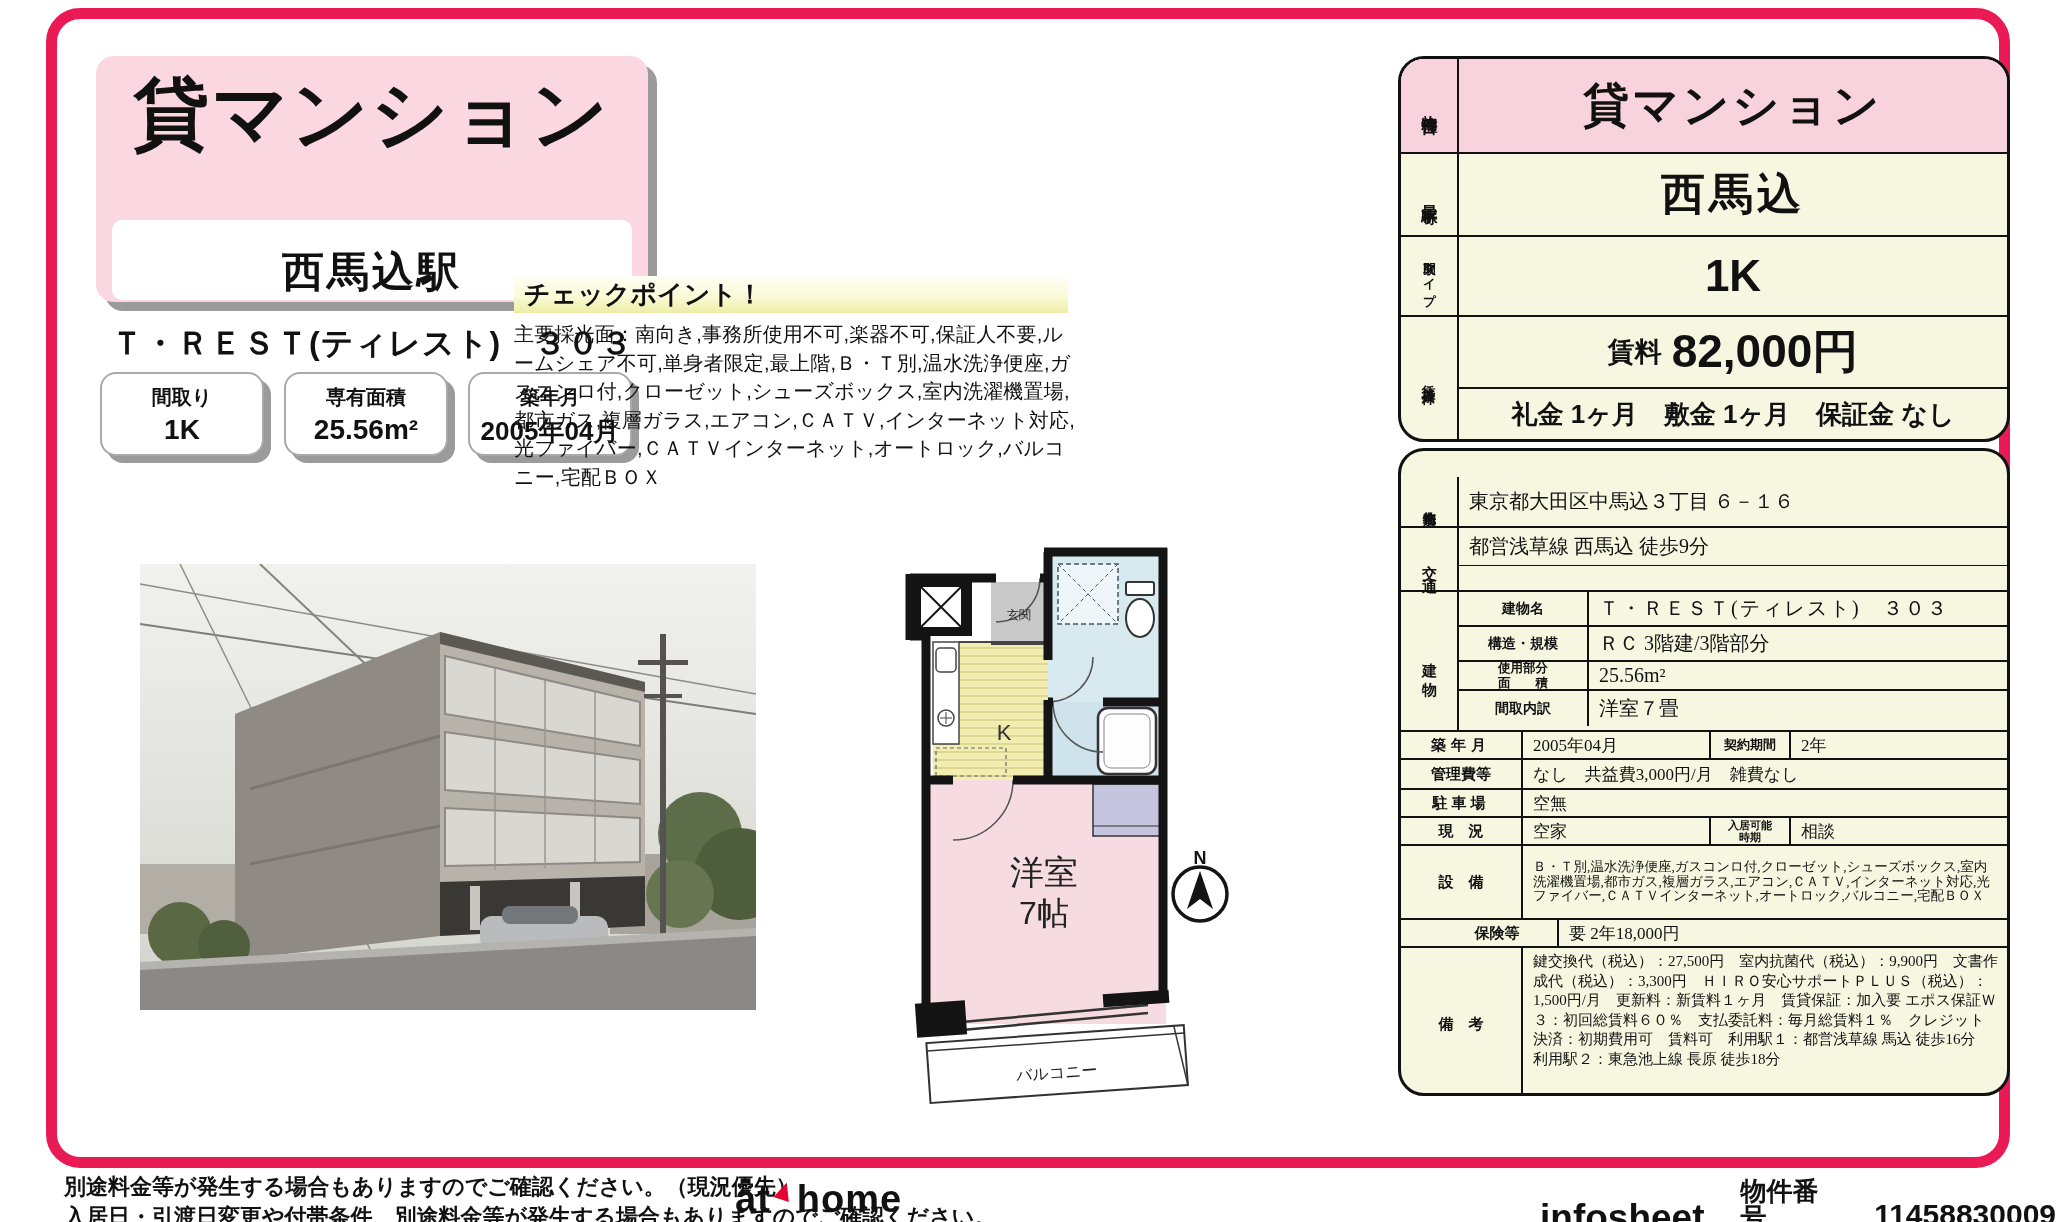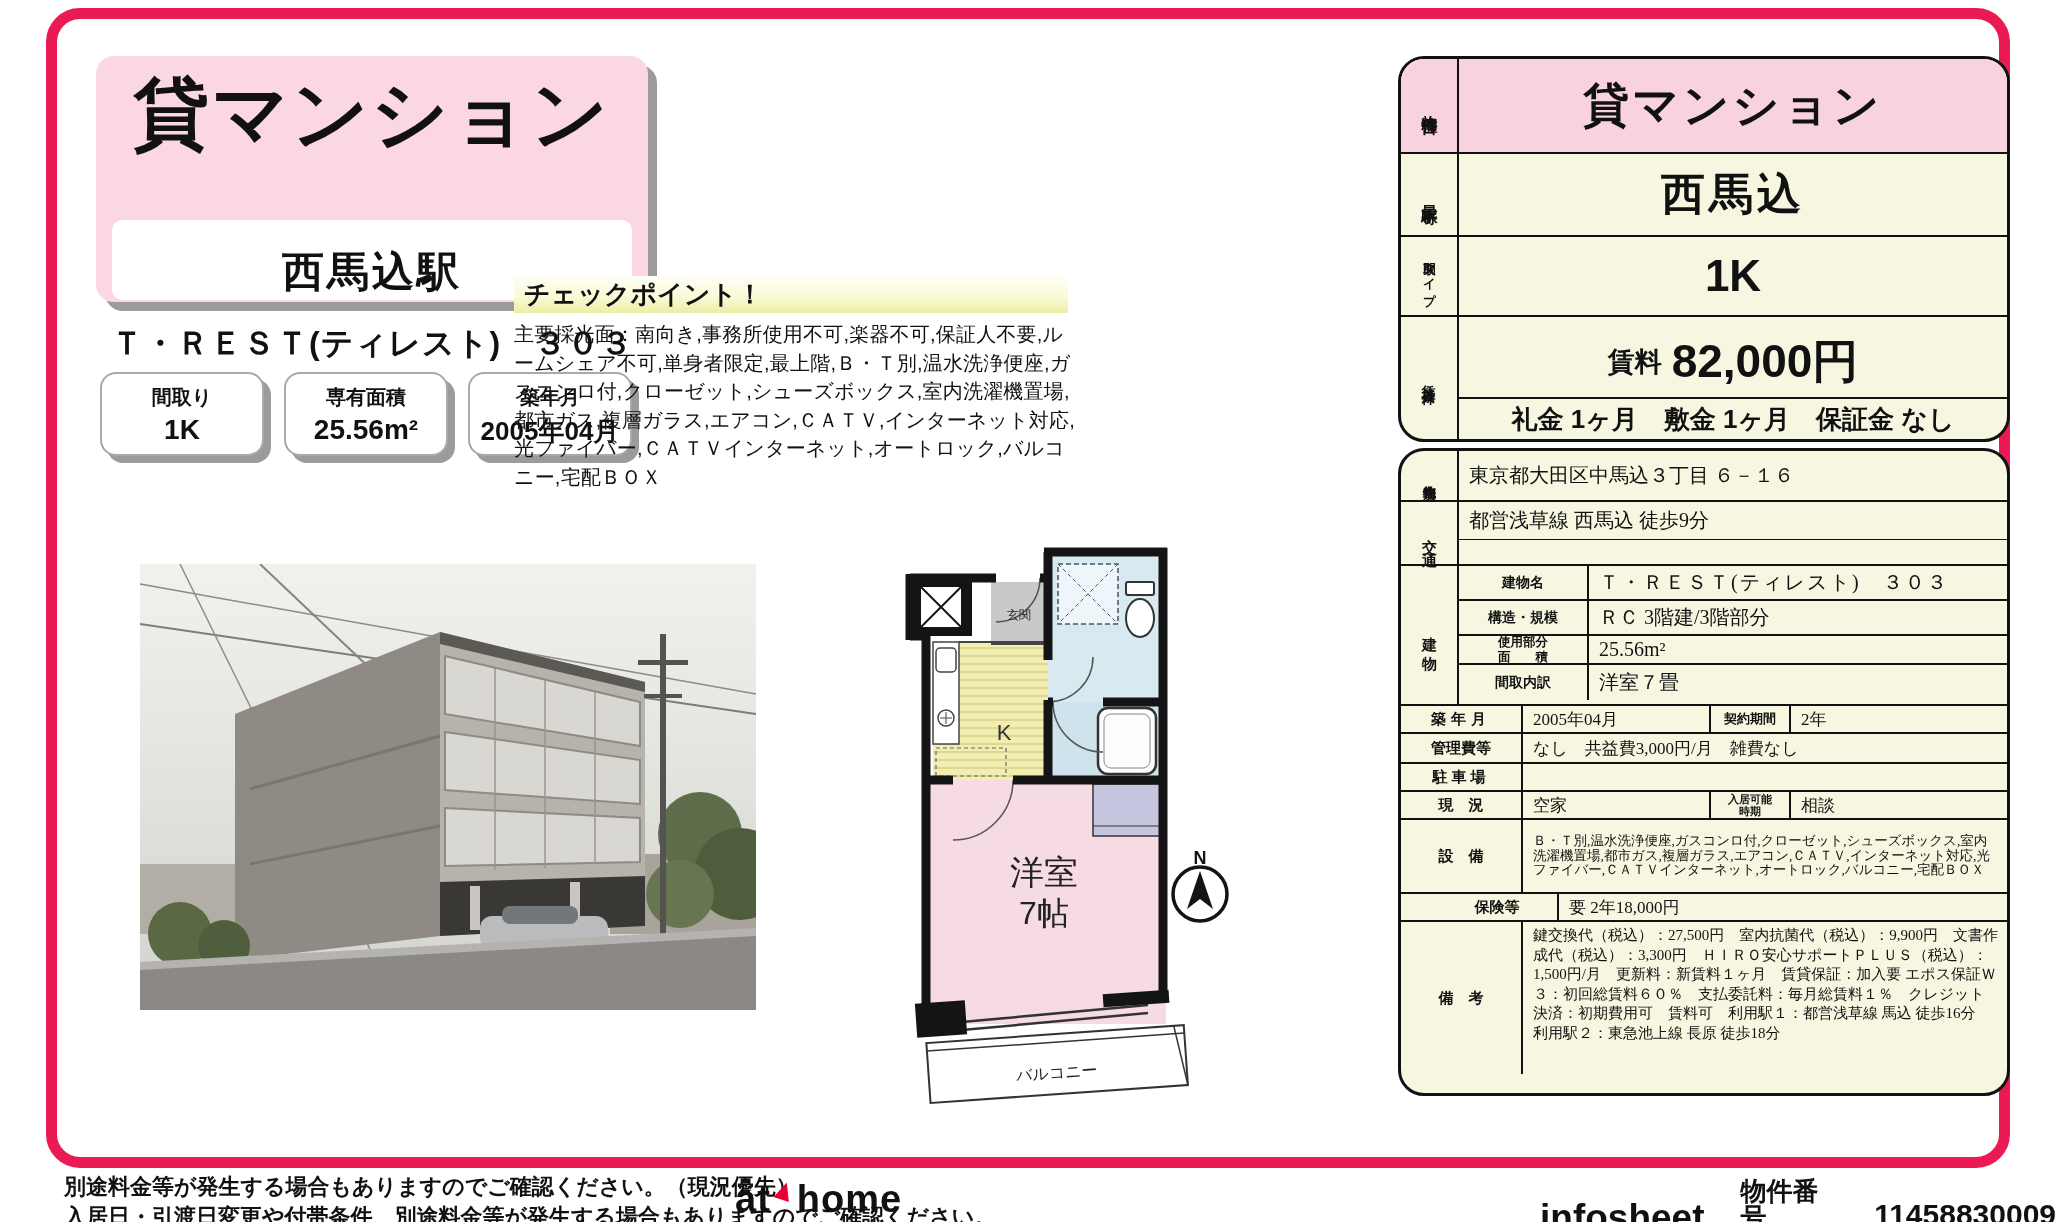--- a/index.html
+++ b/index.html
@@ -275,31 +275,31 @@
       <div class="lab">
         <span class="vlab" style="font-size:12.5px;letter-spacing:1px;">間取タイプ</span>
       </div>
       <div class="val" style="font-size:44px;font-weight:800;">1K</div>
     </div>
     <div class="row last" style="height:122px;">
       <div class="lab">
         <span class="vlab" style="font-size:14px;">賃貸条件</span>
       </div>
       <div class="stack">
-        <div class="val" style="height:72px;border-bottom:2px solid #111;flex:0 0 auto;margin-top:10px;">
+        <div class="val" style="height:72px;border-bottom:2px solid #111;flex:0 0 auto;">
           <span style="font-size:27px;font-weight:700;margin-right:10px;">賃料</span>
           <span style="font-size:46px;font-weight:800;">82,000円</span>
         </div>
         <div class="val" style="flex:1;font-size:26px;font-weight:700;">礼金 1ヶ月　敷金 1ヶ月　保証金 なし</div>
       </div>
     </div>
   </div>
 
   <div class="abs rtable t2">
-    <div class="row" style="height:51px;">
+    <div class="row" style="height:51px;margin-top:26px;">
       <div class="lab">
         <span class="vlab" style="font-size:13px;letter-spacing:0;">物件所在地</span>
       </div>
       <div class="val left serif" style="font-size:20px;">東京都大田区中馬込３丁目 ６－１６</div>
     </div>
 
     <div class="row" style="height:64px;">
       <div class="lab">
         <span class="vlab" style="font-size:15px;letter-spacing:0;">交　通</span>
       </div>
@@ -341,20 +341,21 @@
       <div class="val left serif" style="font-size:17px;">2年</div>
     </div>
 
     <div class="row" style="height:30px;">
       <div class="l122">管理費等</div>
       <div class="val left serif" style="font-size:17px;">なし　共益費3,000円/月　雑費なし</div>
     </div>
 
     <div class="row" style="height:28px;">
       <div class="l122" style="letter-spacing:4px;">駐車場</div>
+      <div class="val left serif" style="font-size:17px;">空無</div>
     </div>
 
     <div class="row" style="height:28px;">
       <div class="l122">現　況</div>
       <div class="val left serif" style="flex:0 0 186px;font-size:17px;">空家</div>
       <div class="midlab" style="font-size:11px;">入居可能
 時期</div>
       <div class="val left serif" style="font-size:17px;">相談</div>
     </div>
 

